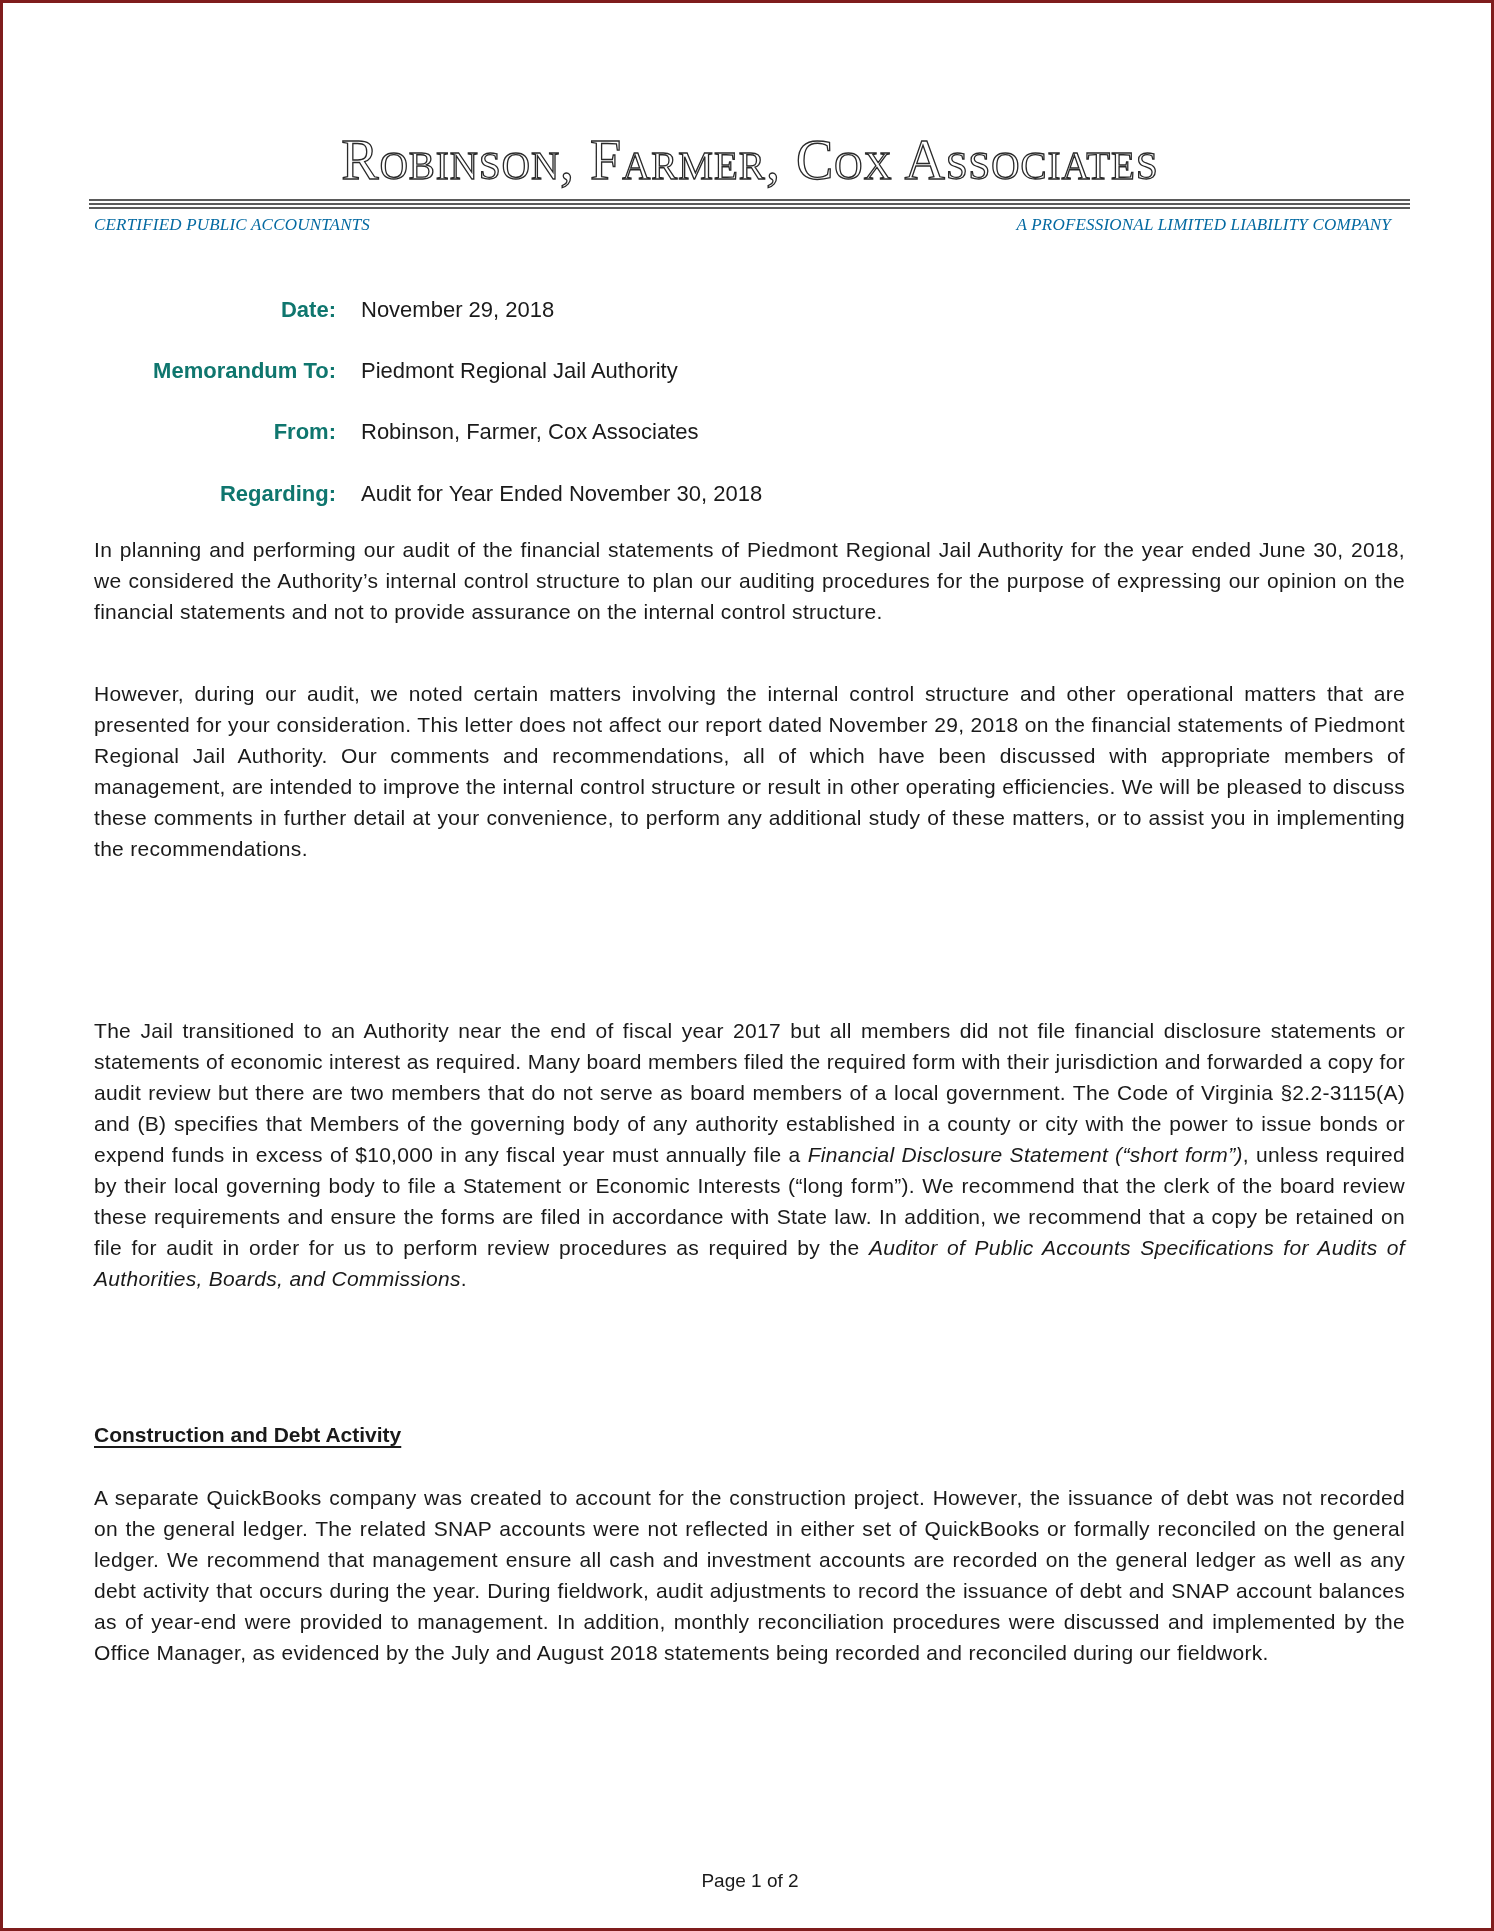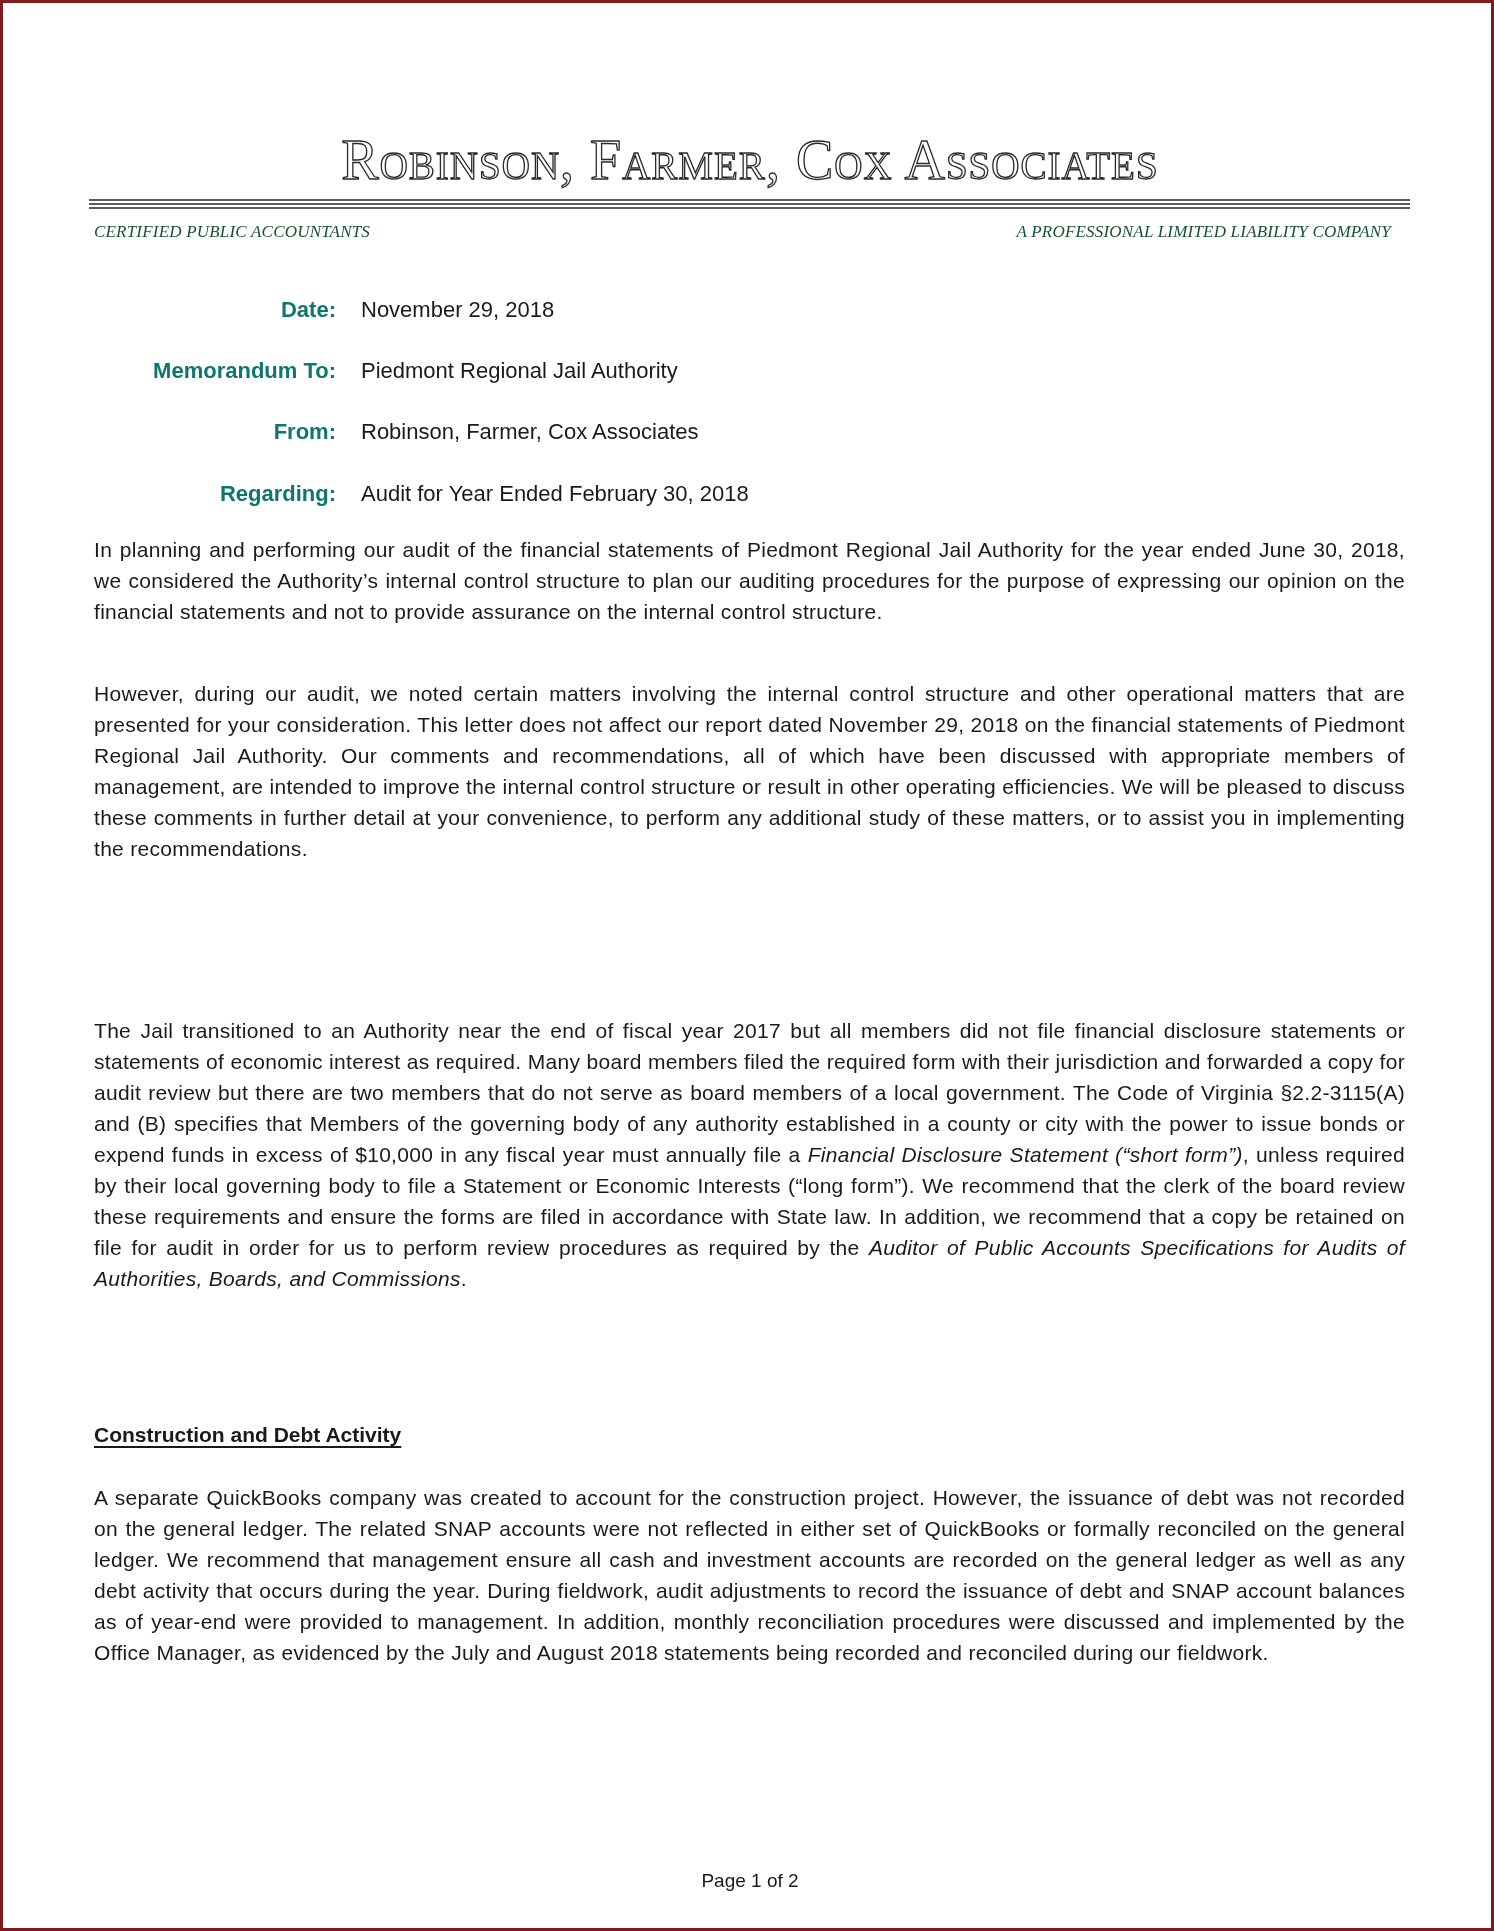--- a/index.html
+++ b/index.html
@@ -11,22 +11,22 @@
   .letterhead-title {
     position: absolute; left: 0; width: 1494px; top: 127px; text-align: center;
     font-family: "Liberation Serif", "DejaVu Serif", serif;
     font-size: 56px; font-variant: small-caps; letter-spacing: 1px;
     color: #ffffff; -webkit-text-stroke: 1.3px #2a2a2a; font-weight: normal;
     line-height: 60px;
   }
   .rule-stack { position: absolute; left: 86px; width: 1321px; top: 196px; }
   .rule { height: 2px; background: #5a5a5a; margin-bottom: 2px; }
   .subhead {
-    position: absolute; top: 219px; font-family: "Liberation Serif", serif;
-    font-style: italic; font-size: 17px; color: #14532d; letter-spacing: 0.2px;
+    position: absolute; top: 212px; font-family: "Liberation Serif", serif;
+    font-style: italic; font-size: 17px; color: #0369a1; letter-spacing: 0.2px;
   }
   .subhead.left { left: 91px; }
   .subhead.right { right: 100px; }
   .memo-row { position: absolute; left: 0; height: 30px; width: 1494px; }
   .memo-label {
     position: absolute; right: 1161px; text-align: center; font-family: "Liberation Sans", sans-serif;
     font-weight: bold; font-size: 22px; color: #0f766e; white-space: nowrap;
   }
   .memo-value {
     position: absolute; left: 358px; font-family: "Liberation Sans", sans-serif;
@@ -72,21 +72,21 @@
   <div class="memo-row" style="top:355px;">
     <span class="memo-label">Memorandum To:</span>
     <span class="memo-value">Piedmont Regional Jail Authority</span>
   </div>
   <div class="memo-row" style="top:416px;">
     <span class="memo-label">From:</span>
     <span class="memo-value">Robinson, Farmer, Cox Associates</span>
   </div>
   <div class="memo-row" style="top:478px;">
     <span class="memo-label">Regarding:</span>
-    <span class="memo-value">Audit for Year Ended February 30, 2018</span>
+    <span class="memo-value">Audit for Year Ended November 30, 2018</span>
   </div>
 
   <div class="body-block" style="top:531px;">
     <p>In planning and performing our audit of the financial statements of Piedmont Regional Jail Authority for the year ended June 30, 2018, we considered the Authority’s internal control structure to plan our auditing procedures for the purpose of expressing our opinion on the financial statements and not to provide assurance on the internal control structure.</p>
   </div>
 
   <div class="body-block" style="top:675px;">
     <p>However, during our audit, we noted certain matters involving the internal control structure and other operational matters that are presented for your consideration.  This letter does not affect our report dated November 29, 2018 on the financial statements of Piedmont Regional Jail Authority.  Our comments and recommendations, all of which have been discussed with appropriate members of management, are intended to improve the internal control structure or result in other operating efficiencies.  We will be pleased to discuss these comments in further detail at your convenience, to perform any additional study of these matters, or to assist you in implementing the recommendations.</p>
   </div>
 

